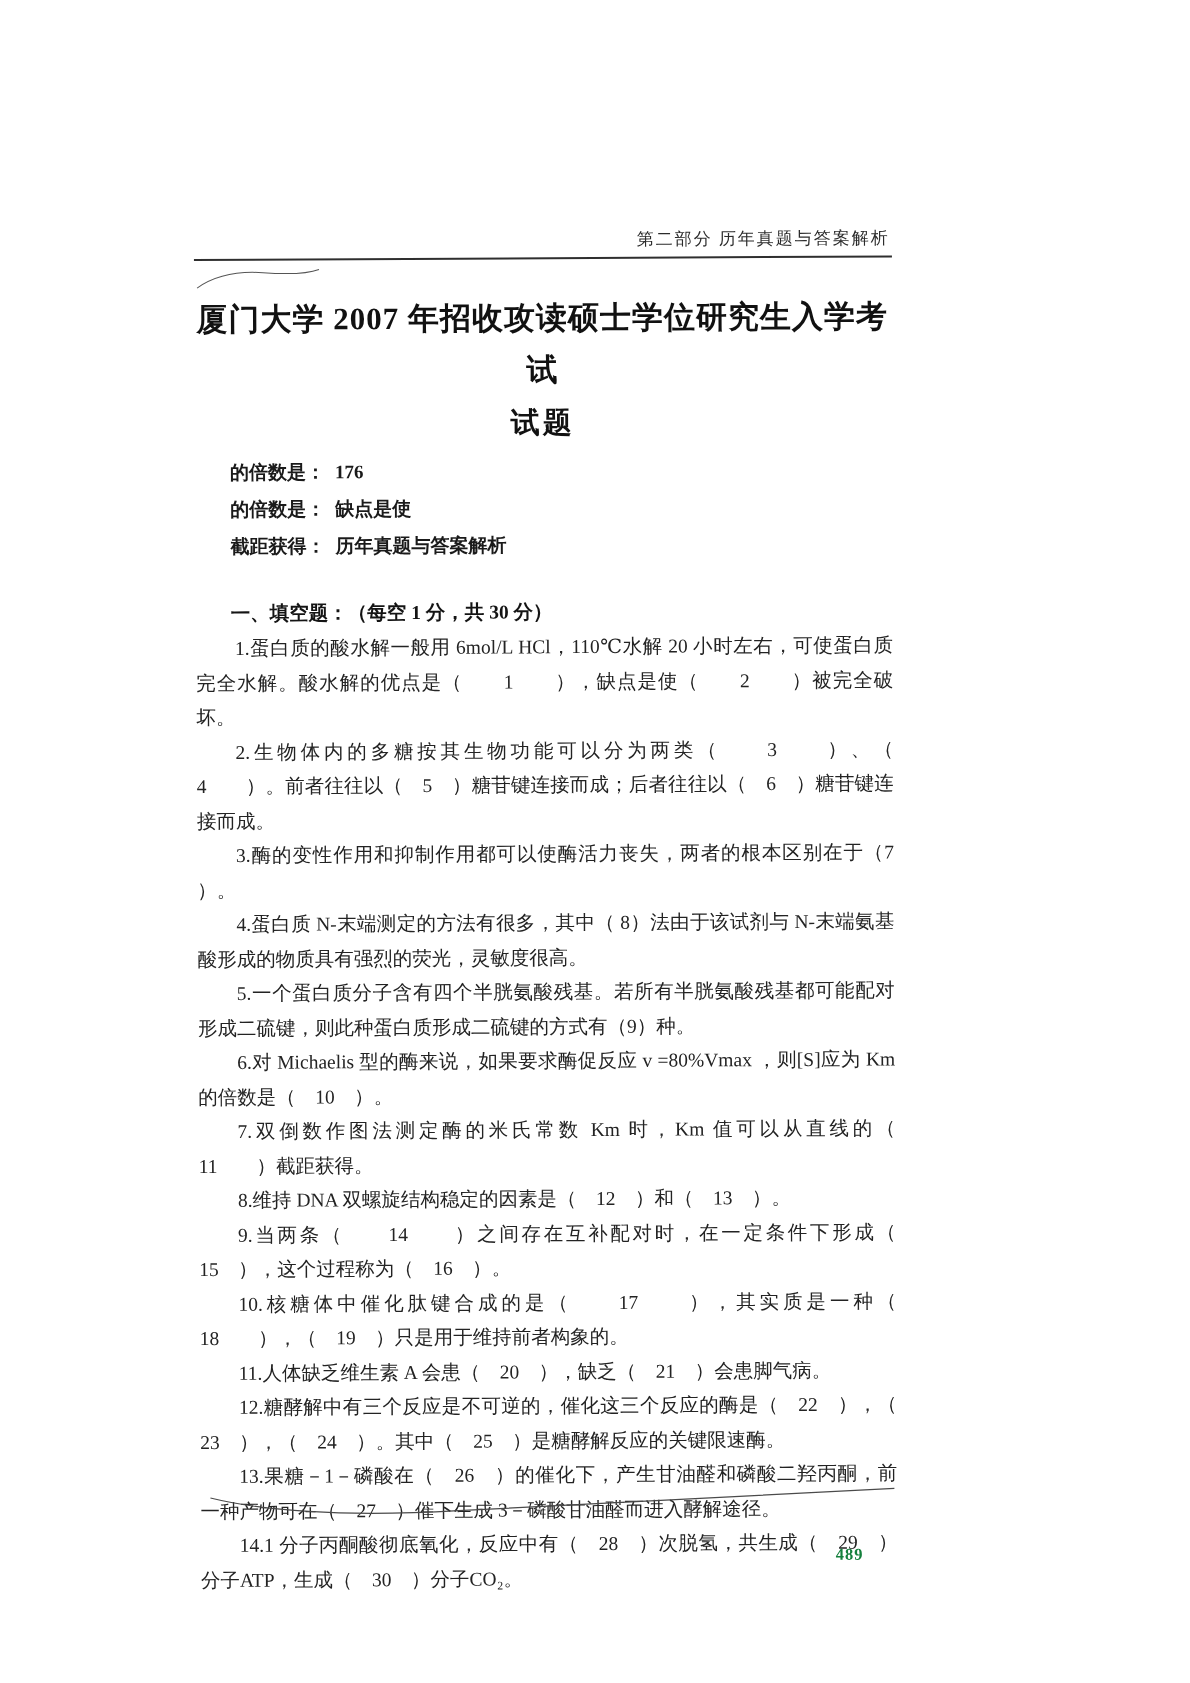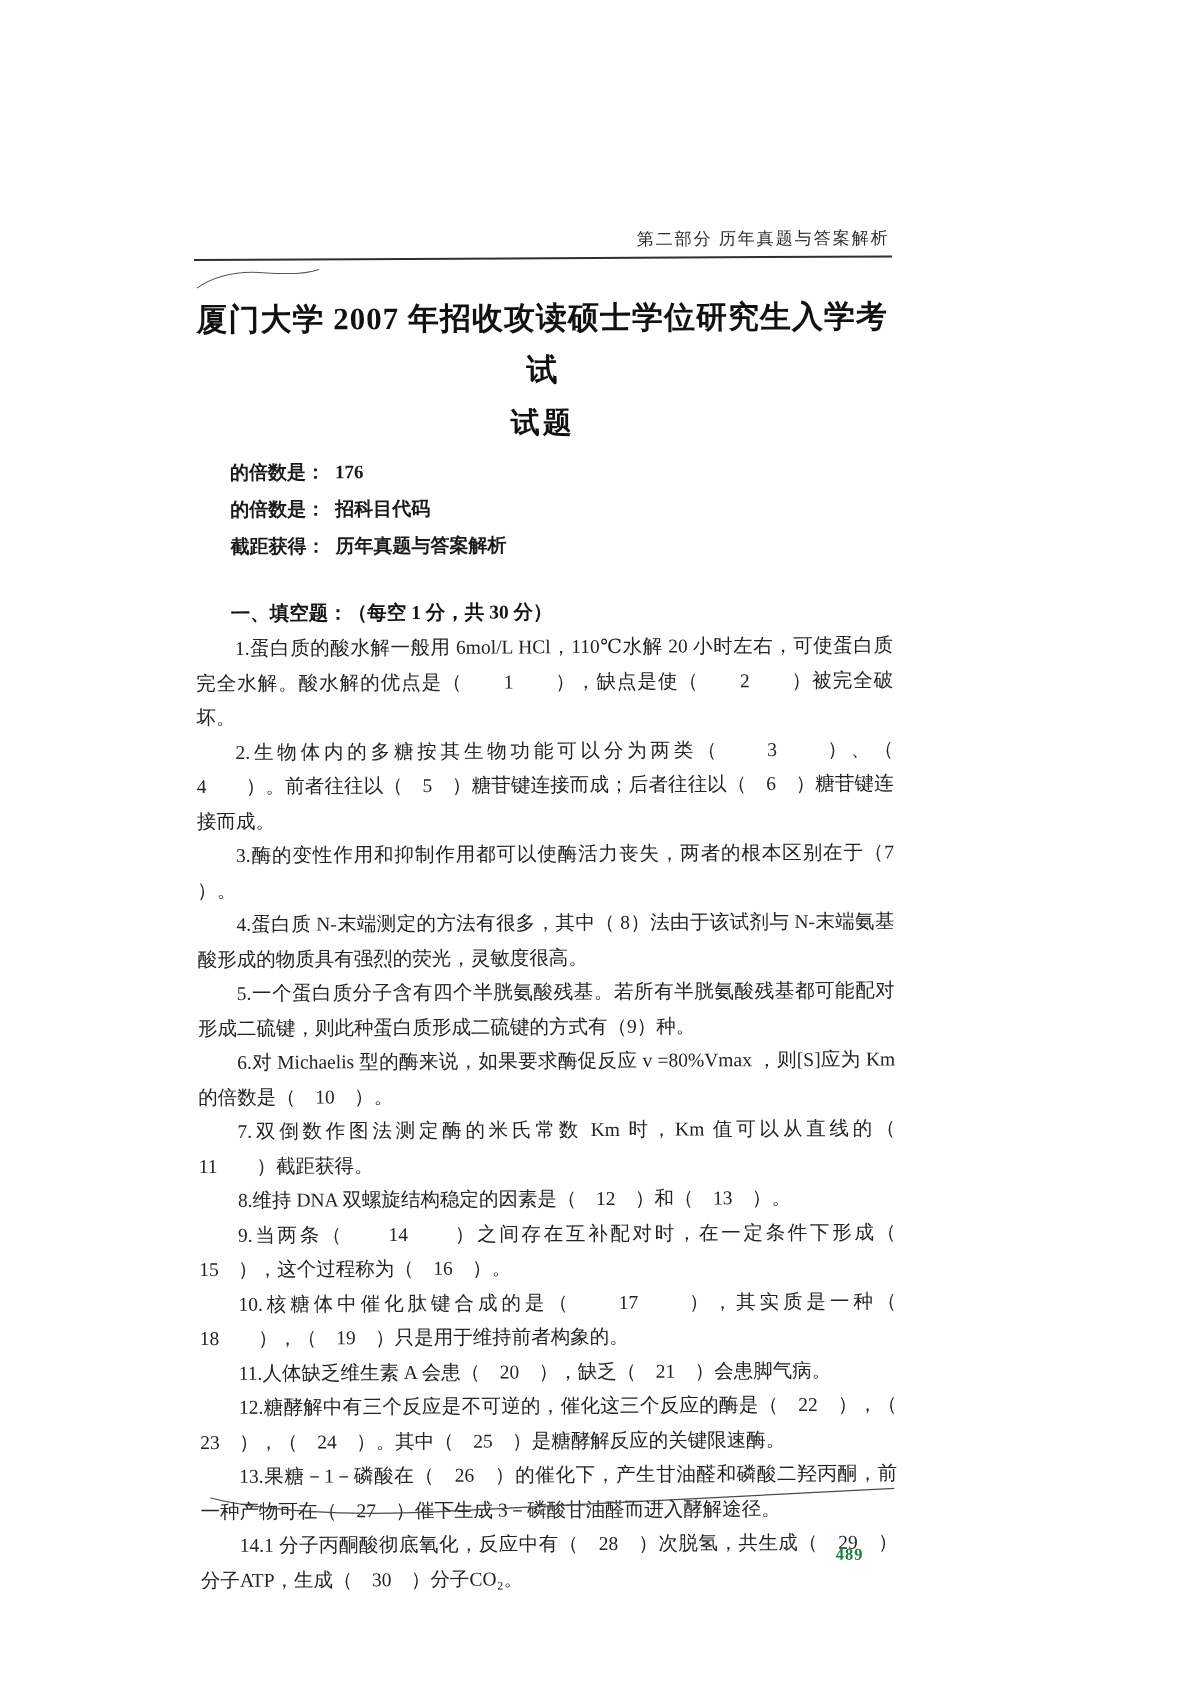--- a/index.html
+++ b/index.html
@@ -72,21 +72,21 @@
     <h1 class="title">
       <span class="t1">厦门大学 2007 年招收攻读硕士学位研究生入学考试</span>
       <span class="t2">试题</span>
     </h1>
 
     <div class="meta">
       <div class="meta-row">
         <span class="meta-label">的倍数是：</span><span class="meta-value">176</span>
       </div>
       <div class="meta-row">
-        <span class="meta-label">的倍数是：</span><span class="meta-value">招科目代码</span>
+        <span class="meta-label">的倍数是：</span><span class="meta-value">缺点是使</span>
       </div>
       <div class="meta-row">
         <span class="meta-label">截距获得：</span><span class="meta-value">历年真题与答案解析</span>
       </div>
     </div>
 
     <div class="section-heading">一、填空题：（每空 1 分，共 30 分）</div>
 
     <div class="questions">
       <p>1.蛋白质的酸水解一般用 6mol/L HCl，110℃水解 20 小时左右，可使蛋白质完全水解。酸水解的优点是（　　1　　），缺点是使（　　2　　）被完全破坏。</p>

